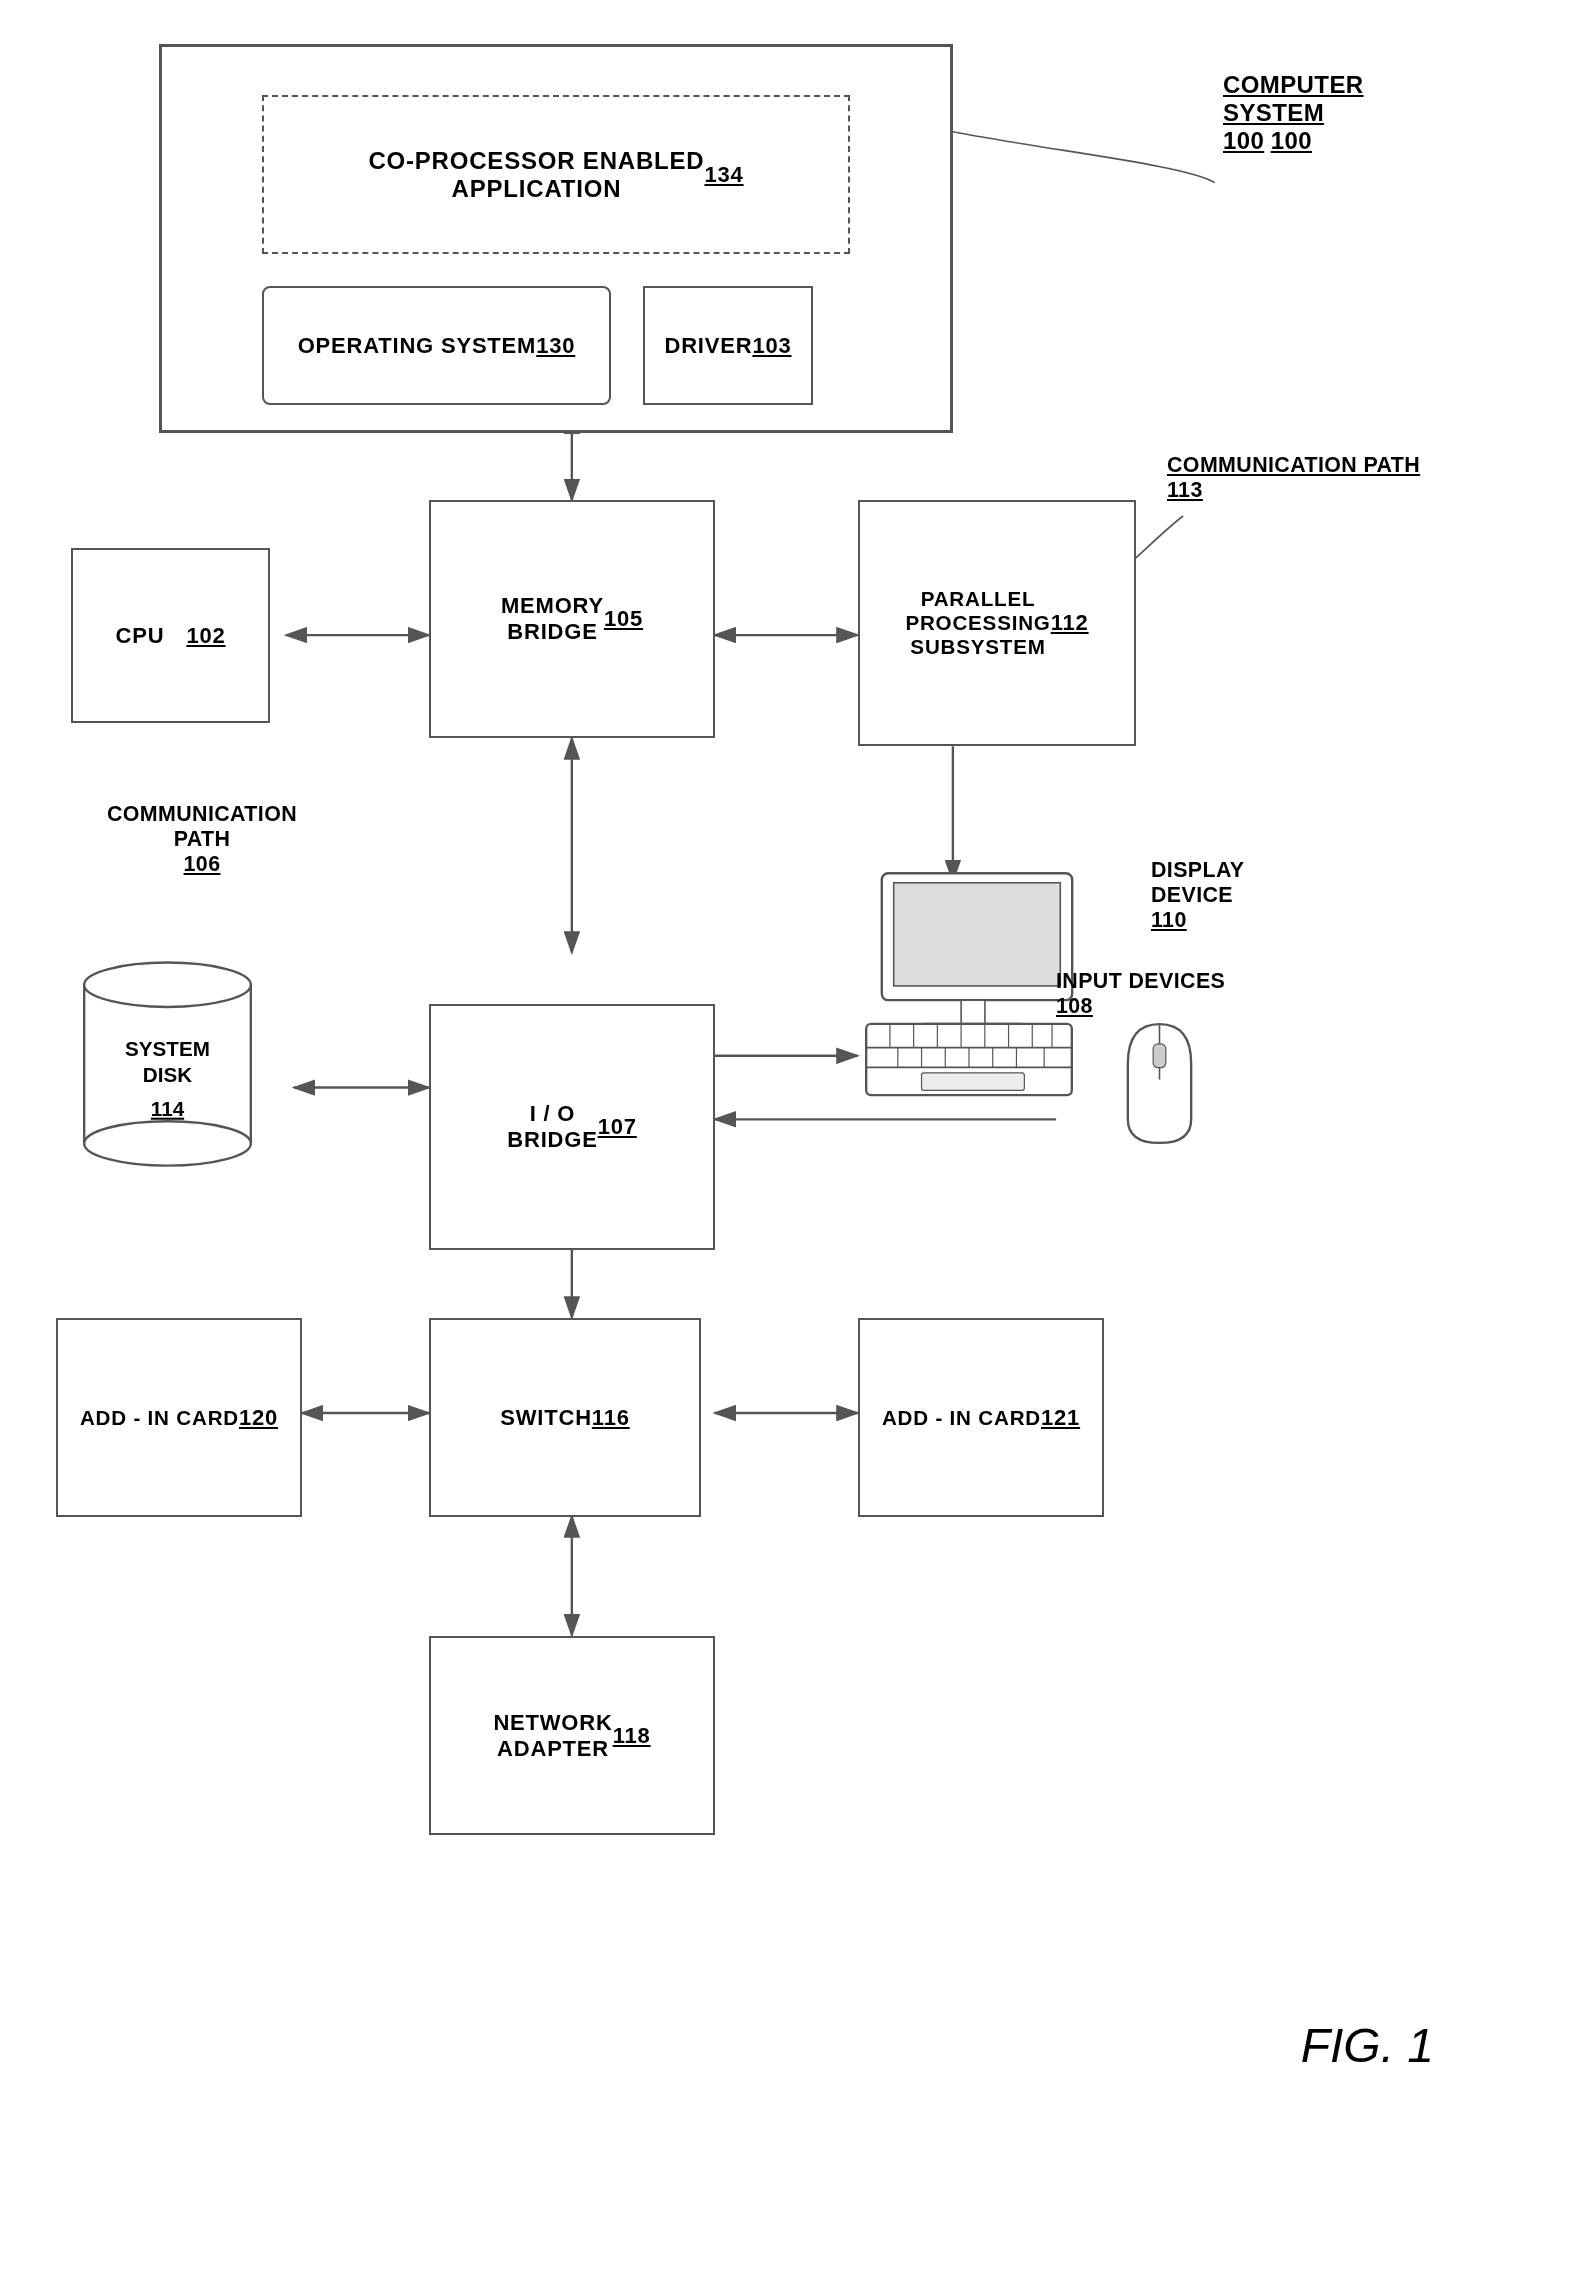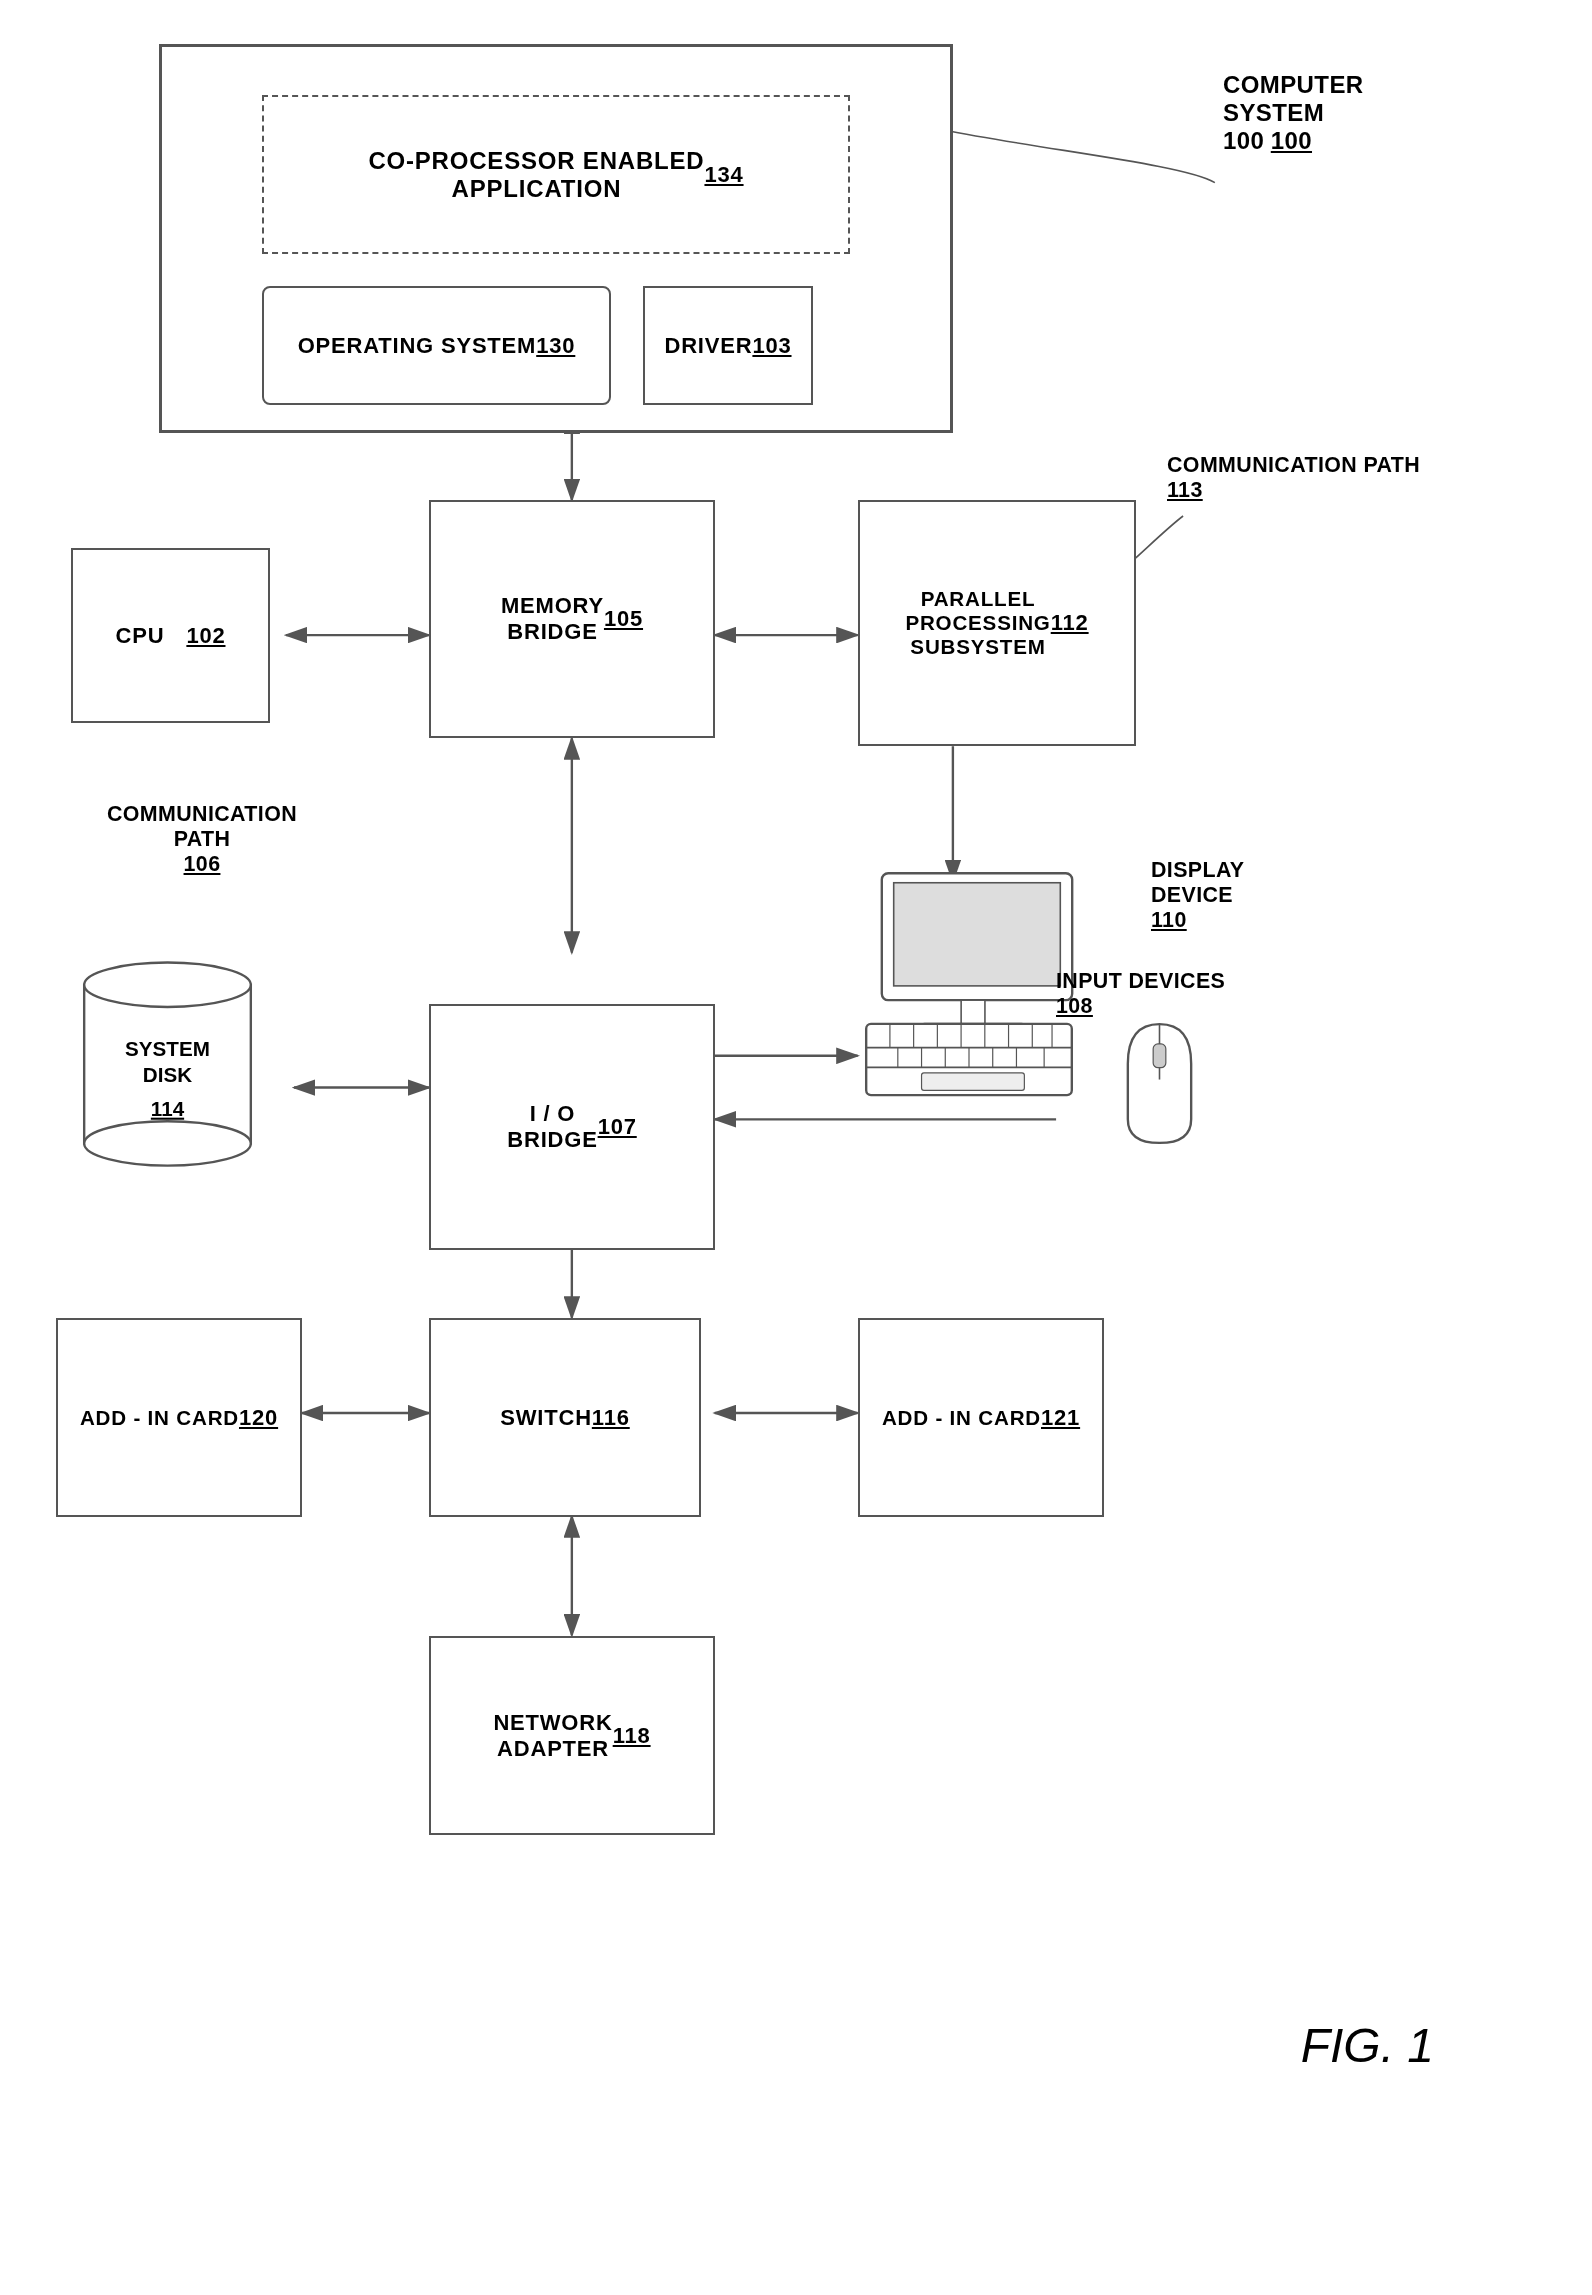--- a/index.html
+++ b/index.html
@@ -255,27 +255,27 @@
 
       <path d="M20,60 Q20,10 60,10 Q100,10 100,60 L100,130 Q100,160 60,160 Q20,160 20,130 Z" fill="#fff" stroke="#555" stroke-width="3"></path>
 
       <line x1="60" y1="10" x2="60" y2="80" stroke="#555" stroke-width="2"></line>
 
       <rect x="52" y="35" width="16" height="30" rx="6" fill="#ccc" stroke="#555" stroke-width="1.5"></rect>
     </svg>
   </div>
 
   <div class="label-outside" style="left:1223px; top:71px; width:199px; text-align:left;">
-    <span style="white-space:pre-line; font-size:24px; font-weight:bold;">COMPUTER
+    <span style="white-space:pre-line; font-size:24px; font-weight:bold;text-decoration:underline;">COMPUTER
 SYSTEM
 100</span>
     <span style="font-size:24px; font-weight:bold; text-decoration:underline;">100</span>
   </div>
 
-  <div class="label-outside" style="left:1167px; top:453px; width:254px; text-align:left;">
+  <div class="label-outside" style="left:1167px; top:453px; width:254px; text-align:left;text-decoration:underline;">
     <div style="font-size:21.4px; font-weight:bold;">COMMUNICATION PATH</div>
     <div style="font-size:21.4px; font-weight:bold; text-decoration:underline;">113</div>
   </div>
 
   <div class="label-outside" style="left:79px; top:802px; width:246px; text-align:center;">
     <div style="font-size:21.4px; font-weight:bold;">COMMUNICATION</div>
     <div style="font-size:21.4px; font-weight:bold;">PATH</div>
     <div style="font-size:21.4px; font-weight:bold; text-decoration:underline;">106</div>
   </div>
 

